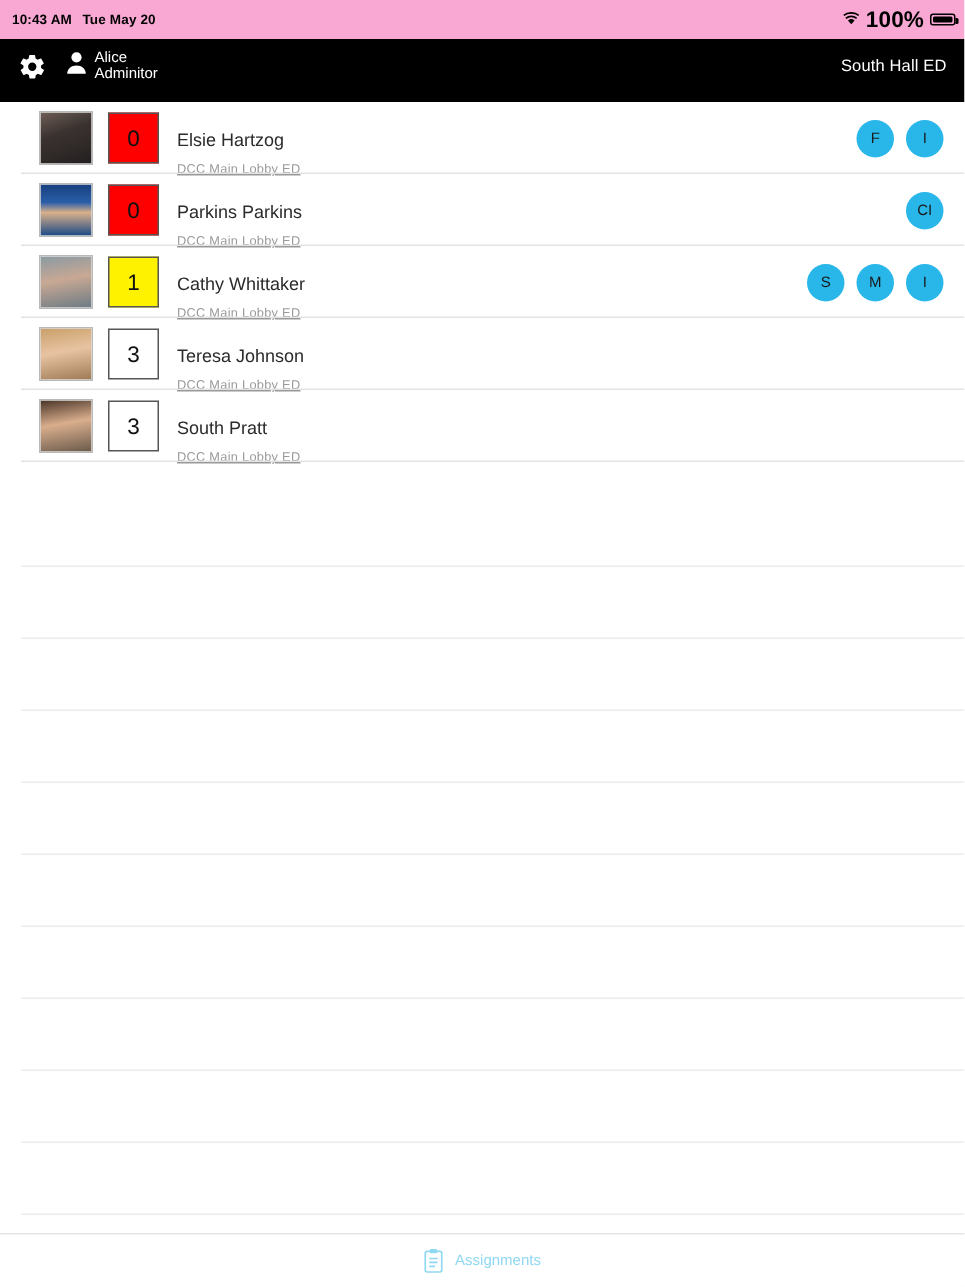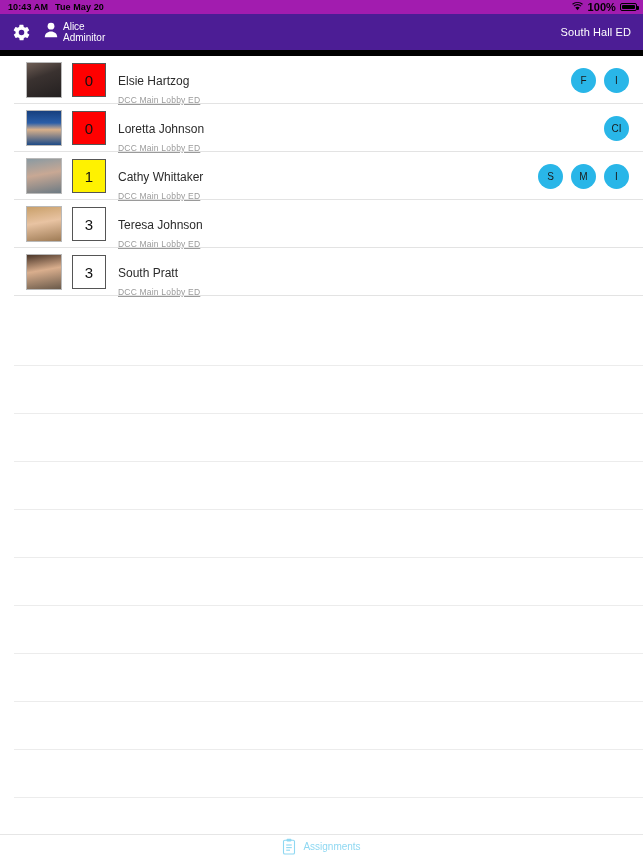--- a/index.html
+++ b/index.html
@@ -5,40 +5,40 @@
   * { box-sizing: border-box; margin: 0; padding: 0; }
   html, body {
     width: 643px; height: 858px;
     background: #ffffff;
     font-family: "Liberation Sans", sans-serif;
     overflow: hidden;
   }
 
   
   .statusbar {
-    height: 14px;
-    background: #a21caf;
+    height: 26px;
+    background: #f9a8d4;
     display: flex;
     align-items: center;
     padding: 0 6px 0 8px;
     font-size: 9px;
     color: #000000;
     font-weight: bold;
     letter-spacing: 0.1px;
   }
   .sb-time { margin-right: 7px; }
   .sb-date { font-weight: bold; }
   .sb-right {
     margin-left: auto;
     display: flex;
     align-items: center;
     gap: 4px;
   }
   .wifi-icon { display: block; }
-  .sb-battpct { font-weight: bold; font-size: 11px; }
+  .sb-battpct { font-weight: bold; font-size: 15px; }
   .batt {
     width: 17px; height: 8px;
     border: 1px solid #000;
     border-radius: 2px;
     position: relative;
     display: inline-block;
   }
   .batt::after {
     content: "";
     position: absolute;
@@ -52,21 +52,21 @@
     left: 1px; top: 1px; bottom: 1px;
     width: 13px;
     background: #000;
     border-radius: 1px;
     display: block;
   }
 
   
   .appbar {
     height: 36px;
-    background: #4c1d95;
+    background: #000000;
     display: flex;
     align-items: center;
     padding: 0 12px 0 10px;
     color: #ffffff;
   }
   .gear-btn {
     width: 22px; height: 22px;
     display: flex; align-items: center; justify-content: center;
     cursor: pointer;
     flex: 0 0 auto;
@@ -181,21 +181,21 @@
     position: absolute;
     left: 14px; right: 0; bottom: 0;
     height: 1px;
     background: #ececec;
   }
 
   
   .tabbar {
     position: absolute;
     left: 0; right: 0; bottom: 0;
-    height: 24px;
+    height: 36px;
     display: flex;
     background: #ffffff;
     border-top: 1px solid #e6e6e6;
   }
   .tab {
     flex: 1 1 50%;
     display: flex;
     align-items: center;
     justify-content: center;
     gap: 7px;
@@ -271,21 +271,21 @@
         <div class="badge">F</div>
         <div class="badge">I</div>
       </div>
     </div>
     <div class="row">
       <div class="avatar">
         <span class="face" style="background: linear-gradient(rgb(23, 64, 126) 0%, rgb(42, 94, 168) 35%, rgb(216, 176, 138) 55%, rgb(29, 74, 134) 100%);"></span>
       </div>
       <div class="score" style="background: rgb(255, 0, 0); color: rgb(17, 17, 17);">0</div>
       <div class="info">
-        <div class="pname">Loretta Johnson</div>
+        <div class="pname">Parkins Parkins</div>
         <div class="ploc">DCC Main Lobby ED</div>
       </div>
       <div class="badges">
         <div class="badge">CI</div>
       </div>
     </div>
     <div class="row">
       <div class="avatar">
         <span class="face" style="background: linear-gradient(170deg, rgb(138, 154, 162) 0%, rgb(200, 168, 148) 45%, rgb(109, 123, 132) 100%);"></span>
       </div>

